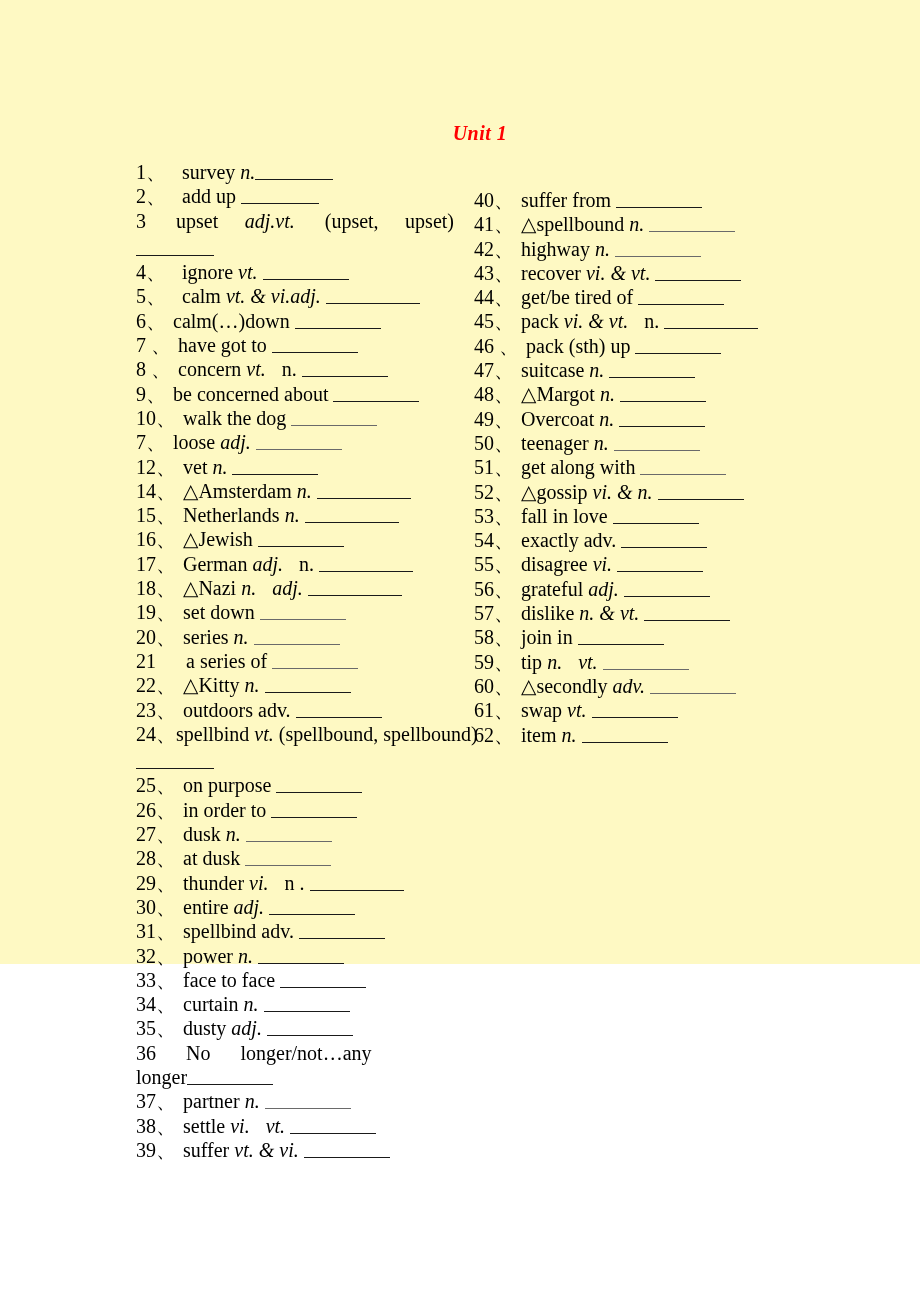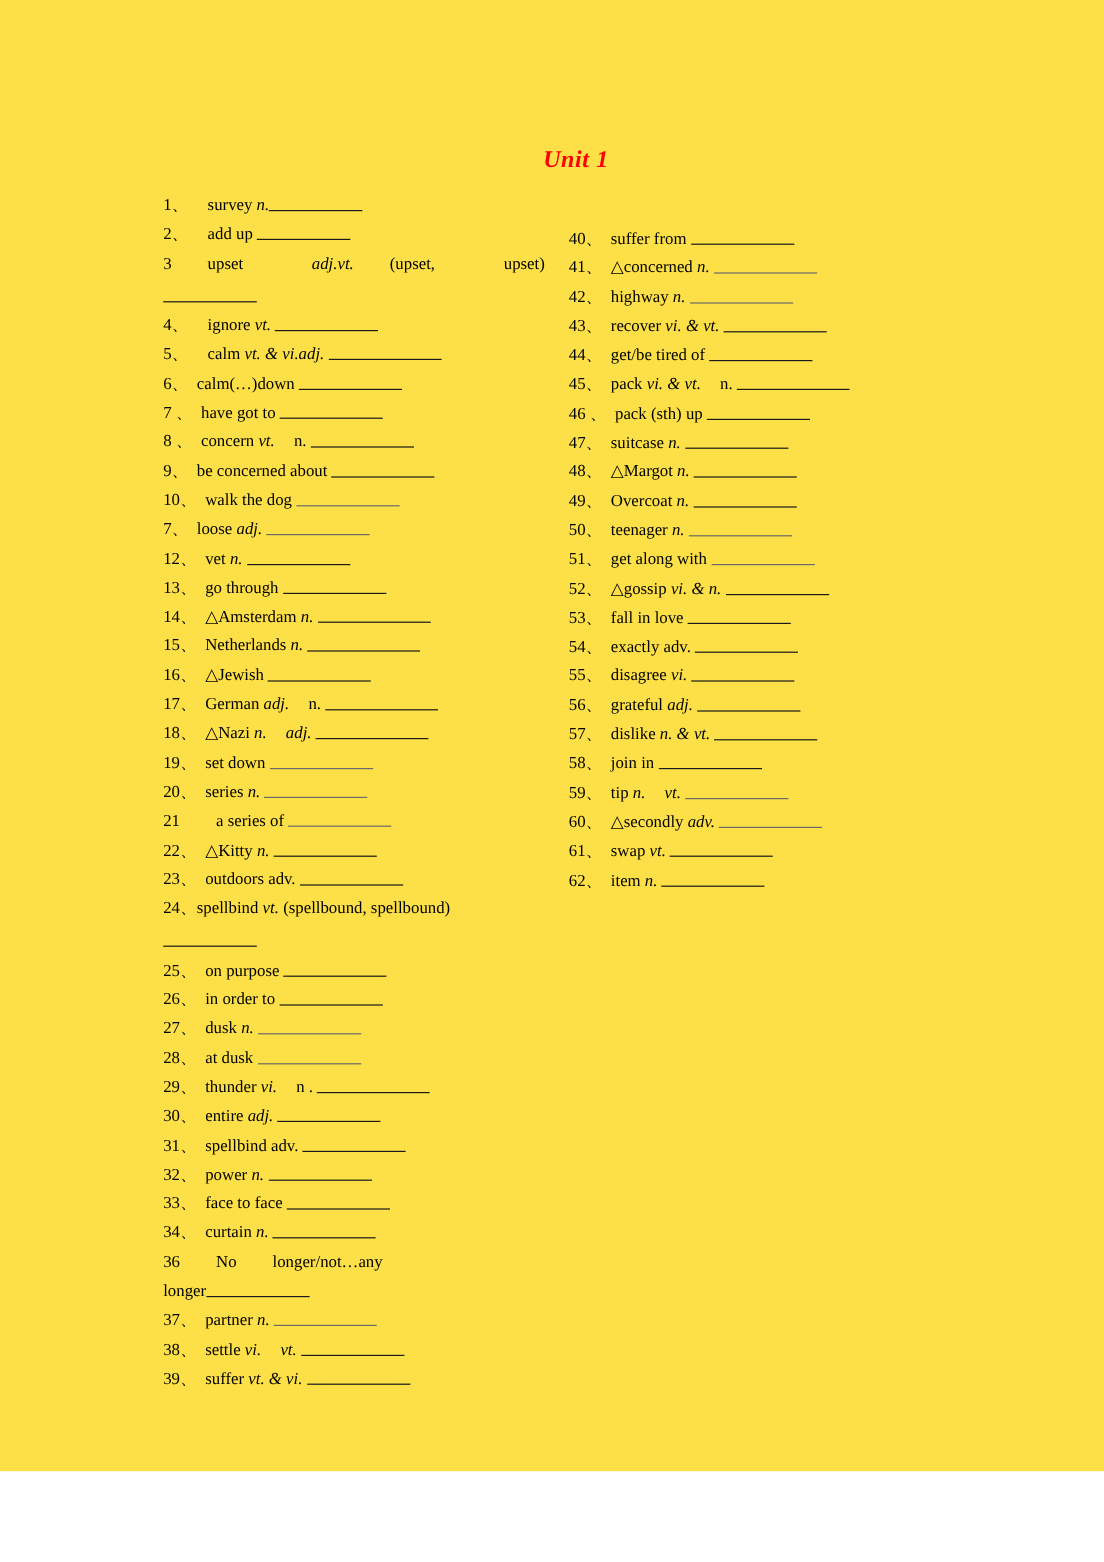--- a/index.html
+++ b/index.html
@@ -13,22 +13,22 @@
     position: relative;
     font-family: "Liberation Serif", "DejaVu Serif", serif;
     color: #000000;
     overflow: hidden;
   }
 
   .page {
     position: absolute;
     left: 0; top: 0;
     width: 920px;
-    height: 1226px;
-    background: #fde047;
+    height: 964px;
+    background: #fef9c3;
   }
 
   
   .title-wrap {
     position: absolute;
     left: 0;
     top: 122px;
     width: 920px;
     text-align: center;
     padding-left: 40px;
@@ -37,21 +37,21 @@
   .doc-title {
     font-size: 20px;
     font-style: italic;
     font-weight: 700;
     letter-spacing: 0.5px;
   }
 
   
   .col {
     position: absolute;
-    font-size: 14px;
+    font-size: 20px;
     line-height: 24.3px;
   }
   .col-left {
     left: 136px;
     top: 160px;
     width: 318px;
   }
   .col-right {
     left: 474px;
     top: 160px;
@@ -121,21 +121,20 @@
       <div class="entry justified"><span><span class="num">3</span><span class="sp-l"></span><span>upset</span> <span class="pos">adj.vt.</span><span class="sp-l"></span><span class="tail">(upset,   upset)</span></span><div class="wrapblank"><span class="blank b1"></span></div></div>
       <div class="entry"><span><span class="num">4、</span><span class="sp-m"></span><span>ignore</span> <span class="pos">vt.</span> <span class="blank b2"></span></span></div>
       <div class="entry"><span><span class="num">5、</span><span class="sp-m"></span><span>calm</span> <span class="pos">vt. &amp; vi.adj.</span> <span class="blank b3"></span></span></div>
       <div class="entry"><span><span class="num">6、</span><span class="sp-s"></span><span>calm(…)down</span> <span class="blank b2"></span></span></div>
       <div class="entry"><span><span class="num">7 、</span><span class="sp-s"></span><span>have got to</span> <span class="blank b2"></span></span></div>
       <div class="entry"><span><span class="num">8 、</span><span class="sp-s"></span><span>concern</span> <span class="pos">vt.</span><span class="sp-m"></span><span>n.</span> <span class="blank b2"></span></span></div>
       <div class="entry"><span><span class="num">9、</span><span class="sp-s"></span><span>be concerned about</span> <span class="blank b2"></span></span></div>
       <div class="entry"><span><span class="num">10、</span><span class="sp-s"></span><span>walk the dog</span> <span class="blank b2 faint"></span></span></div>
       <div class="entry"><span><span class="num">7、</span><span class="sp-s"></span><span>loose</span> <span class="pos">adj.</span> <span class="blank b2 faint"></span></span></div>
       <div class="entry"><span><span class="num">12、</span><span class="sp-s"></span><span>vet</span> <span class="pos">n.</span> <span class="blank b2"></span></span></div>
-      <div class="entry"><span><span class="num">13、</span><span class="sp-s"></span><span>go through</span> <span class="blank b2"></span></span></div>
       <div class="entry"><span><span class="num">14、</span><span class="sp-s"></span><span class="tri">△</span><span>Amsterdam</span> <span class="pos">n.</span> <span class="blank b3"></span></span></div>
       <div class="entry"><span><span class="num">15、</span><span class="sp-s"></span><span>Netherlands</span> <span class="pos">n.</span> <span class="blank b3"></span></span></div>
       <div class="entry"><span><span class="num">16、</span><span class="sp-s"></span><span class="tri">△</span><span>Jewish</span> <span class="blank b2"></span></span></div>
       <div class="entry"><span><span class="num">17、</span><span class="sp-s"></span><span>German</span> <span class="pos">adj.</span><span class="sp-m"></span><span>n.</span> <span class="blank b3"></span></span></div>
       <div class="entry"><span><span class="num">18、</span><span class="sp-s"></span><span class="tri">△</span><span>Nazi</span> <span class="pos">n.</span><span class="sp-m"></span><span class="pos">adj.</span> <span class="blank b3"></span></span></div>
       <div class="entry"><span><span class="num">19、</span><span class="sp-s"></span><span>set down</span> <span class="blank b2 faint"></span></span></div>
       <div class="entry"><span><span class="num">20、</span><span class="sp-s"></span><span>series</span> <span class="pos">n.</span> <span class="blank b2 faint"></span></span></div>
       <div class="entry"><span><span class="num">21</span><span class="sp-l"></span><span>a series of</span> <span class="blank b2 faint"></span></span></div>
       <div class="entry"><span><span class="num">22、</span><span class="sp-s"></span><span class="tri">△</span><span>Kitty</span> <span class="pos">n.</span> <span class="blank b2"></span></span></div>
       <div class="entry"><span><span class="num">23、</span><span class="sp-s"></span><span>outdoors adv.</span> <span class="blank b2"></span></span></div>
@@ -143,28 +142,29 @@
       <div class="entry"><span><span class="num">25、</span><span class="sp-s"></span><span>on purpose</span> <span class="blank b2"></span></span></div>
       <div class="entry"><span><span class="num">26、</span><span class="sp-s"></span><span>in order to</span> <span class="blank b2"></span></span></div>
       <div class="entry"><span><span class="num">27、</span><span class="sp-s"></span><span>dusk</span> <span class="pos">n.</span> <span class="blank b2 faint"></span></span></div>
       <div class="entry"><span><span class="num">28、</span><span class="sp-s"></span><span>at dusk</span> <span class="blank b2 faint"></span></span></div>
       <div class="entry"><span><span class="num">29、</span><span class="sp-s"></span><span>thunder</span> <span class="pos">vi.</span><span class="sp-m"></span><span>n .</span> <span class="blank b3"></span></span></div>
       <div class="entry"><span><span class="num">30、</span><span class="sp-s"></span><span>entire</span> <span class="pos">adj.</span> <span class="blank b2"></span></span></div>
       <div class="entry"><span><span class="num">31、</span><span class="sp-s"></span><span>spellbind adv.</span> <span class="blank b2"></span></span></div>
       <div class="entry"><span><span class="num">32、</span><span class="sp-s"></span><span>power</span> <span class="pos">n.</span> <span class="blank b2"></span></span></div>
       <div class="entry"><span><span class="num">33、</span><span class="sp-s"></span><span>face to face</span> <span class="blank b2"></span></span></div>
       <div class="entry"><span><span class="num">34、</span><span class="sp-s"></span><span>curtain</span> <span class="pos">n.</span> <span class="blank b2"></span></span></div>
+      <div class="entry"><span><span class="num">35、</span><span class="sp-s"></span><span>dusty</span> <span class="pos">adj.</span> <span class="blank b2"></span></span></div>
       <div class="entry justified"><span><span class="num">36</span><span class="sp-l"></span><span>No</span><span class="sp-l"></span><span class="tail">longer/not…any</span></span><div style="white-space: nowrap;"><span>longer</span><span class="blank b2"></span></div></div>
       <div class="entry"><span><span class="num">37、</span><span class="sp-s"></span><span>partner</span> <span class="pos">n.</span> <span class="blank b2 faint"></span></span></div>
       <div class="entry"><span><span class="num">38、</span><span class="sp-s"></span><span>settle</span> <span class="pos">vi.</span><span class="sp-m"></span><span class="pos">vt.</span> <span class="blank b2"></span></span></div>
       <div class="entry"><span><span class="num">39、</span><span class="sp-s"></span><span>suffer</span> <span class="pos">vt. &amp; vi.</span> <span class="blank b2"></span></span></div>
     </div>
   <div class="col col-right" id="col-right">
       <div class="entry"><span><span class="num">40、</span><span class="sp-s"></span><span>suffer from</span> <span class="blank b2"></span></span></div>
-      <div class="entry"><span><span class="num">41、</span><span class="sp-s"></span><span class="tri">△</span><span>concerned</span> <span class="pos">n.</span> <span class="blank b2 faint"></span></span></div>
+      <div class="entry"><span><span class="num">41、</span><span class="sp-s"></span><span class="tri">△</span><span>spellbound</span> <span class="pos">n.</span> <span class="blank b2 faint"></span></span></div>
       <div class="entry"><span><span class="num">42、</span><span class="sp-s"></span><span>highway</span> <span class="pos">n.</span> <span class="blank b2 faint"></span></span></div>
       <div class="entry"><span><span class="num">43、</span><span class="sp-s"></span><span>recover</span> <span class="pos">vi. &amp; vt.</span> <span class="blank b2"></span></span></div>
       <div class="entry"><span><span class="num">44、</span><span class="sp-s"></span><span>get/be tired of</span> <span class="blank b2"></span></span></div>
       <div class="entry"><span><span class="num">45、</span><span class="sp-s"></span><span>pack</span> <span class="pos">vi. &amp; vt.</span><span class="sp-m"></span><span>n.</span> <span class="blank b3"></span></span></div>
       <div class="entry"><span><span class="num">46 、</span><span class="sp-s"></span><span>pack (sth) up</span> <span class="blank b2"></span></span></div>
       <div class="entry"><span><span class="num">47、</span><span class="sp-s"></span><span>suitcase</span> <span class="pos">n.</span> <span class="blank b2"></span></span></div>
       <div class="entry"><span><span class="num">48、</span><span class="sp-s"></span><span class="tri">△</span><span>Margot</span> <span class="pos">n.</span> <span class="blank b2"></span></span></div>
       <div class="entry"><span><span class="num">49、</span><span class="sp-s"></span><span>Overcoat</span> <span class="pos">n.</span> <span class="blank b2"></span></span></div>
       <div class="entry"><span><span class="num">50、</span><span class="sp-s"></span><span>teenager</span> <span class="pos">n.</span> <span class="blank b2 faint"></span></span></div>
       <div class="entry"><span><span class="num">51、</span><span class="sp-s"></span><span>get along with</span> <span class="blank b2 faint"></span></span></div>

